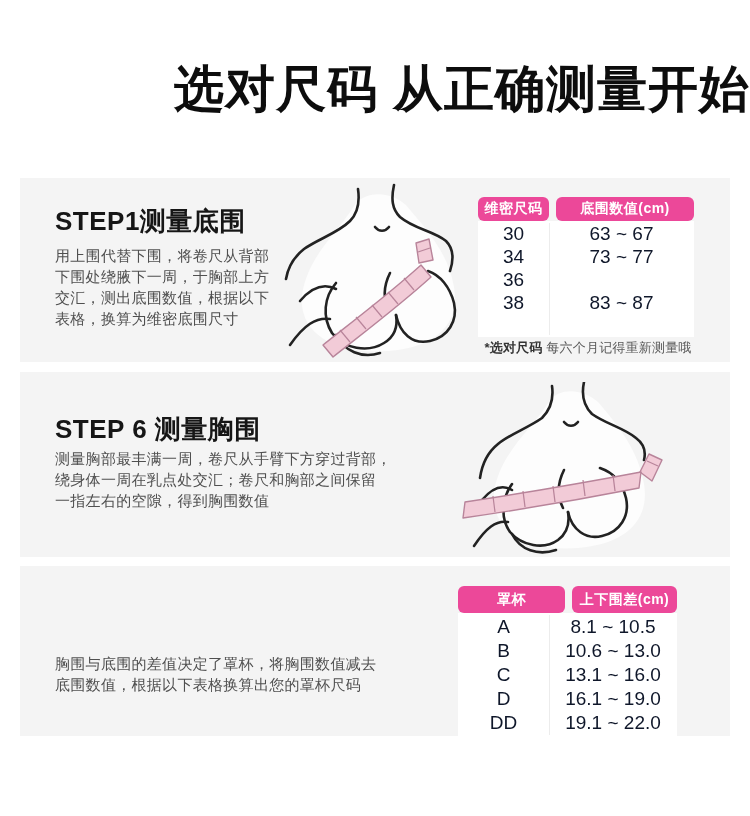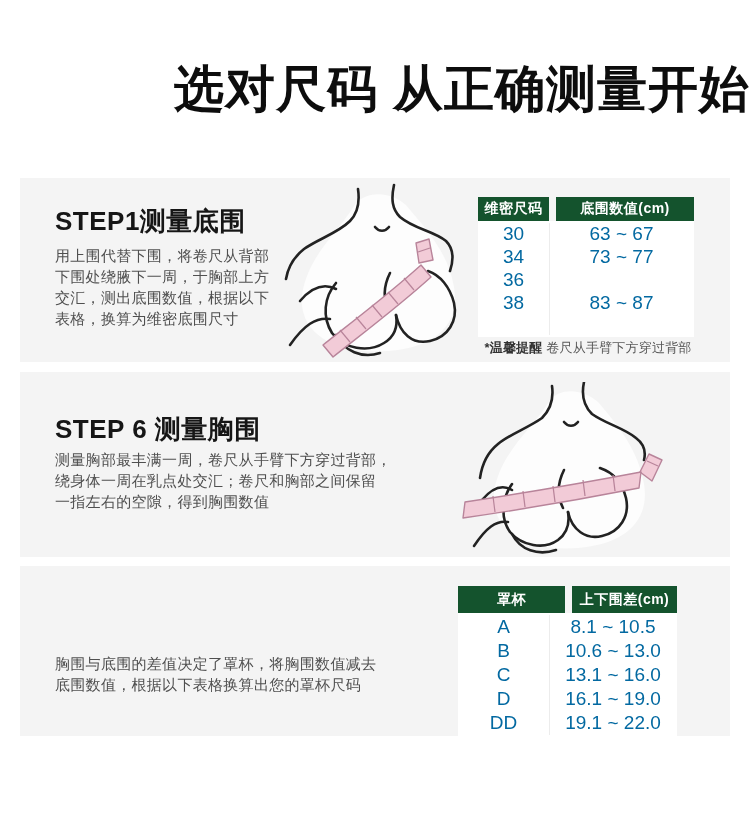--- a/index.html
+++ b/index.html
@@ -15,45 +15,45 @@
   .card.s3{top:566px;height:170px;}
 
   .step-heading{position:absolute;font-size:26px;font-weight:800;color:#161616;letter-spacing:.5px;}
   .h1{left:55px;top:204px;}
   .h2{left:55px;top:412px;}
   .h3{left:55px;top:617px;}
 
   .step-body{position:absolute;font-size:15px;line-height:21px;color:#4f4f4f;
         white-space:pre-line;letter-spacing:.3px;}
   .b1{left:55px;top:245px;width:300px;}
-  .b2{left:55px;top:449px;width:390px;}
+  .b2{left:55px;top:449px;width:390px;font-family:Liberation Serif, serif;}
   .b3{left:55px;top:653px;width:390px;}
 
   .illu{position:absolute;}
   .illu1{left:278px;top:183px;}
   .illu2{left:448px;top:382px;}
 
   .sizetable{position:absolute;}
   .t1{left:478px;top:197px;width:216px;}
   .t3{left:458px;top:586px;width:219px;}
   .thead{display:flex;}
   .t1 .thead{height:24px;}
   .t3 .thead{height:27px;}
-  .th{background:#14532d;color:#ffffff;display:flex;align-items:center;justify-content:center;
-      font-size:14px;font-weight:700;letter-spacing:.5px;}
+  .th{background:#ec4899;color:#ffffff;display:flex;align-items:center;justify-content:center;
+      font-size:14px;font-weight:700;letter-spacing:.5px;border-radius:6px;}
   .t1 .th.c1{width:71px;}
   .t3 .th.c1{width:107px;}
   .th.c2{flex:1;margin-left:7px;text-align:right;}
   .tbody{background:#ffffff;position:relative;}
   .t1 .tbody{height:115px;padding-top:1px;}
   .t3 .tbody{height:122px;padding-top:2px;}
   .tr{display:flex;align-items:center;}
   .t1 .tr{height:23px;}
   .t3 .tr{height:24px;}
-  .td{display:flex;align-items:center;justify-content:center;font-size:19px;color:#0369a1;}
+  .td{display:flex;align-items:center;justify-content:center;font-size:19px;color:#0f172a;}
   .t1 .td.c1{width:71px;}
   .t3 .td.c1{width:91px;}
   .td.c2{flex:1;}
   .vdiv{position:absolute;top:2px;bottom:2px;width:1px;background:#ececec;}
   .t1 .vdiv{left:71px;}
   .t3 .vdiv{left:91px;}
 
   .tip{position:absolute;left:464px;top:339px;width:248px;text-align:center;
        font-size:13px;color:#585858;white-space:nowrap;letter-spacing:.2px;}
   .tip b{color:#333333;font-weight:800;}
@@ -118,21 +118,21 @@
       <div class="tr">
         <div class="td c1">36</div>
       </div>
       <div class="tr">
         <div class="td c1">38</div>
         <div class="td c2">83 ~ 87</div>
       </div>
     </div>
   </div>
 
-  <div class="tip"><b>*温馨提醒</b><span> 卷尺从手臂下方穿过背部</span></div>
+  <div class="tip"><b>*选对尺码</b><span> 每六个月记得重新测量哦</span></div>
 
   <div class="card s2"></div>
   <div class="step-heading h2">STEP 6 测量胸围</div>
   <div class="step-body b2">测量胸部最丰满一周，卷尺从手臂下方穿过背部，
 绕身体一周在乳点处交汇；卷尺和胸部之间保留
 一指左右的空隙，得到胸围数值</div>
 
   <div class="illu illu2">
     <svg width="225" height="174" viewBox="0 0 225 174">
       <path class="skin" d="M102,18 C84,48 52,70 46,110 C42,150 82,170 130,166 C178,162 202,138 196,102 C190,68 172,46 150,20 C134,6 112,6 102,18 Z"></path>

